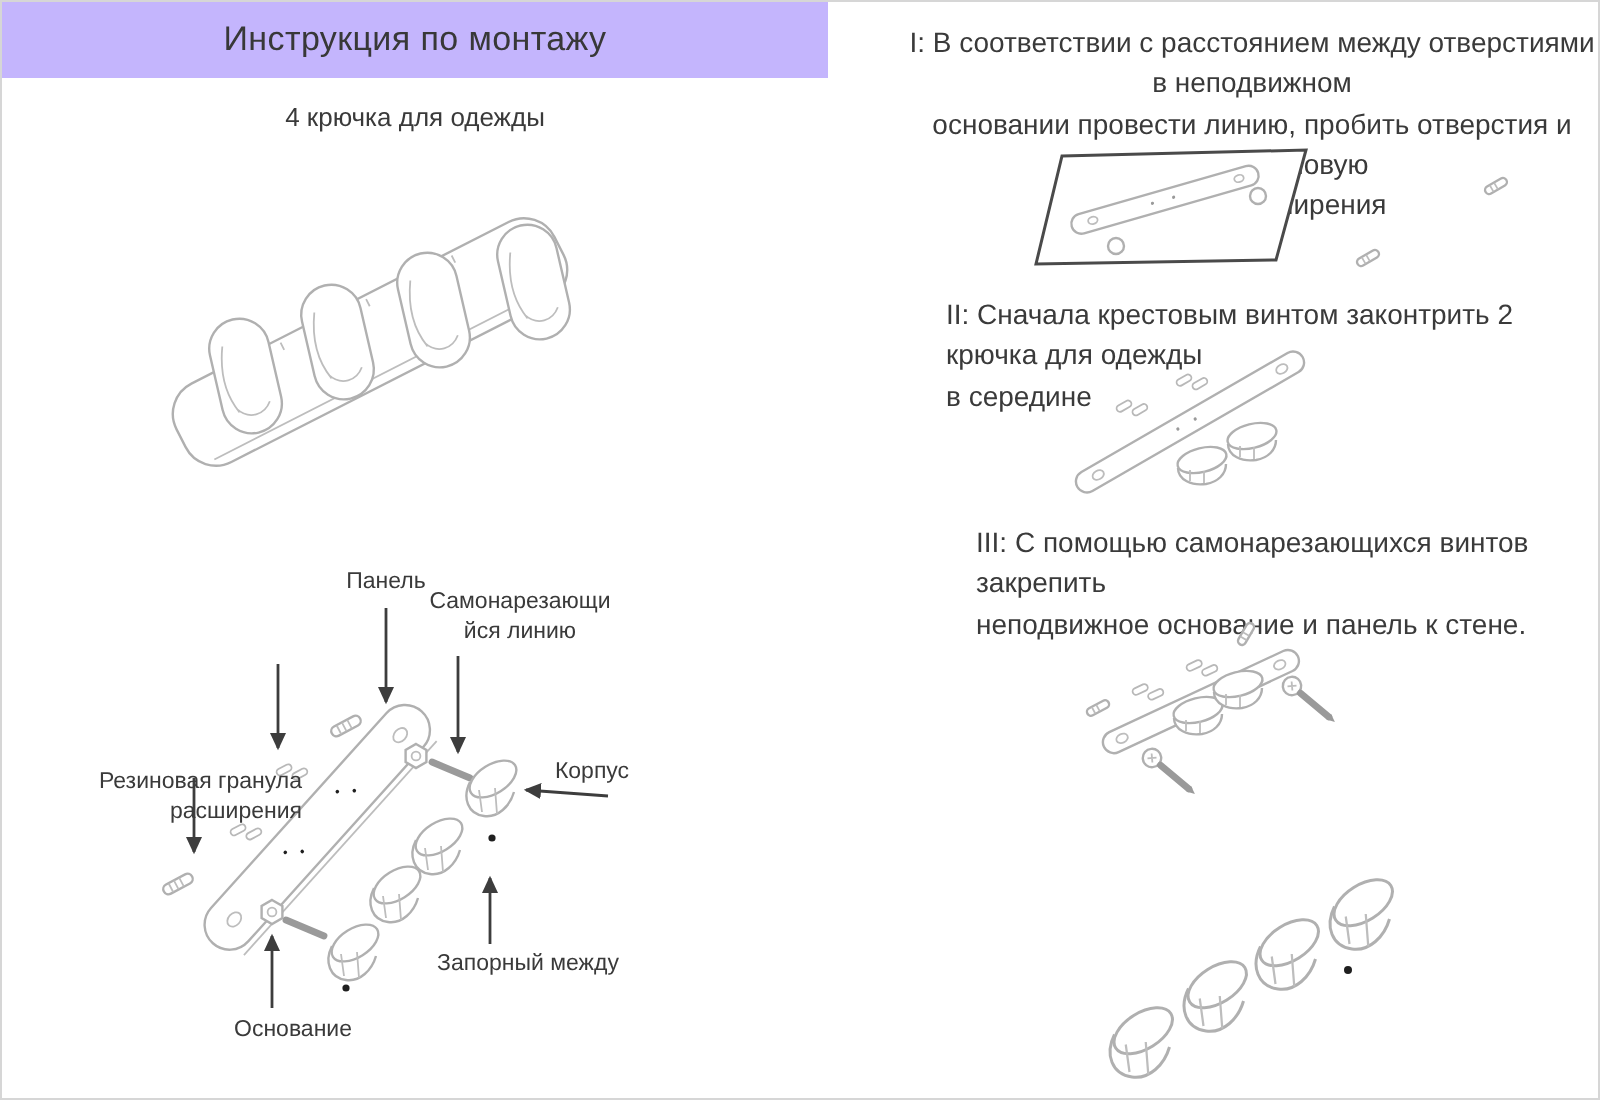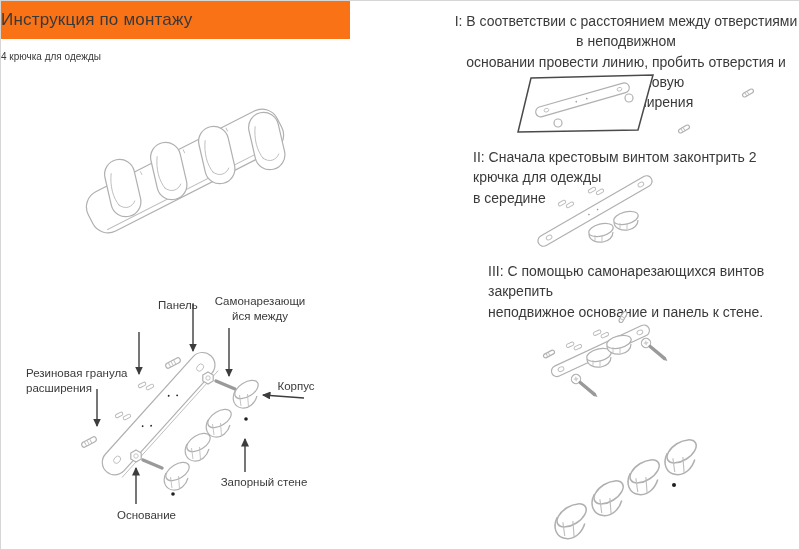--- a/index.html
+++ b/index.html
@@ -3,27 +3,27 @@
 <meta charset="utf-8">
 <style>
   html,body{margin:0;padding:0;background:#fff;}
   .sheet{
     position:relative;width:800px;height:550px;background:#fff;overflow:hidden;
     font-family:"Liberation Sans",sans-serif;color:#3a3a3a;box-sizing:border-box;
     border:1px solid #d6d6d6;
   }
   .abs{position:absolute;}
   .header-bar{
-    position:absolute;left:0;top:0;width:349px;height:38px;background:#f97316;
-    display:flex;align-items:center;
+    position:absolute;left:0;top:0;width:413px;height:38px;background:#c4b5fd;
+    display:flex;align-items:center;justify-content:center;
   }
   .header-bar span{font-size:17px;color:#383838;letter-spacing:.2px;}
   .subtitle{
-    position:absolute;left:0;top:50px;width:413px;text-align:left;
-    font-size:10px;color:#3a3a3a;
+    position:absolute;left:0;top:50px;width:413px;text-align:center;
+    font-size:13px;color:#3a3a3a;
   }
   .exploded{position:absolute;left:10px;top:275px;width:420px;height:270px;}
   .lbl{
     position:absolute;font-size:11.5px;line-height:1.32;color:#3a3a3a;
     white-space:pre-line;
   }
   .step-text{
     position:absolute;font-size:14px;line-height:1.45;color:#3a3a3a;
     white-space:pre-line;
   }
@@ -165,27 +165,27 @@
       <circle class="dot" cx="162" cy="218" r="1.8"></circle>
 
       <path class="arrow" d="M182,28 L182,75"></path>
       <path class="arrow" d="M128,56 L128,98"></path>
       <path class="arrow" d="M218,52 L218,100"></path>
       <path class="arrow" d="M86,113 L86,150"></path>
       <path class="arrow" d="M293,122 L252,119"></path>
       <path class="arrow" d="M234,196 L234,163"></path>
       <path class="arrow" d="M125,228 L125,192"></path>
     </svg>
-    <div class="lbl" style="left:147px;top:22px;width:70px;">Панель</div>
+    <div class="lbl" style="left:147px;top:8px;width:70px;text-align:center">Панель</div>
     <div class="lbl" style="left:194px;top:18px;width:110px;text-align:center">Самонарезающи
-йся между</div>
-    <div class="lbl" style="left:15px;top:90px;width:125px;text-align:left">Резиновая гранула
+йся линию</div>
+    <div class="lbl" style="left:15px;top:108px;width:125px;text-align:right">Резиновая гранула
 расширения</div>
     <div class="lbl" style="left:250px;top:103px;width:70px;text-align:center">Корпус</div>
-    <div class="lbl" style="left:203px;top:199px;width:100px;text-align:center">Запорный стене</div>
+    <div class="lbl" style="left:203px;top:199px;width:100px;text-align:center">Запорный между</div>
     <div class="lbl" style="left:85px;top:232px;width:80px;text-align:right">Основание</div>
   </div>
 
   <div class="step-text center" style="left:452px;top:10px;width:346px">I: В соответствии с расстоянием между отверстиями в неподвижном
 основании провести линию, пробить отверстия и класть резиновую
 гранулу расширения</div>
   <svg class="abs" style="left:500px;top:62px" width="270" height="80" viewBox="0 0 270 80">
     <path class="art-dark" d="M30,15 L152,12 L137,67 L17,69 Z"></path>
     <g transform="rotate(-16 81 37)">
       <rect class="art" x="33" y="32" width="97" height="10" rx="5"></rect>

